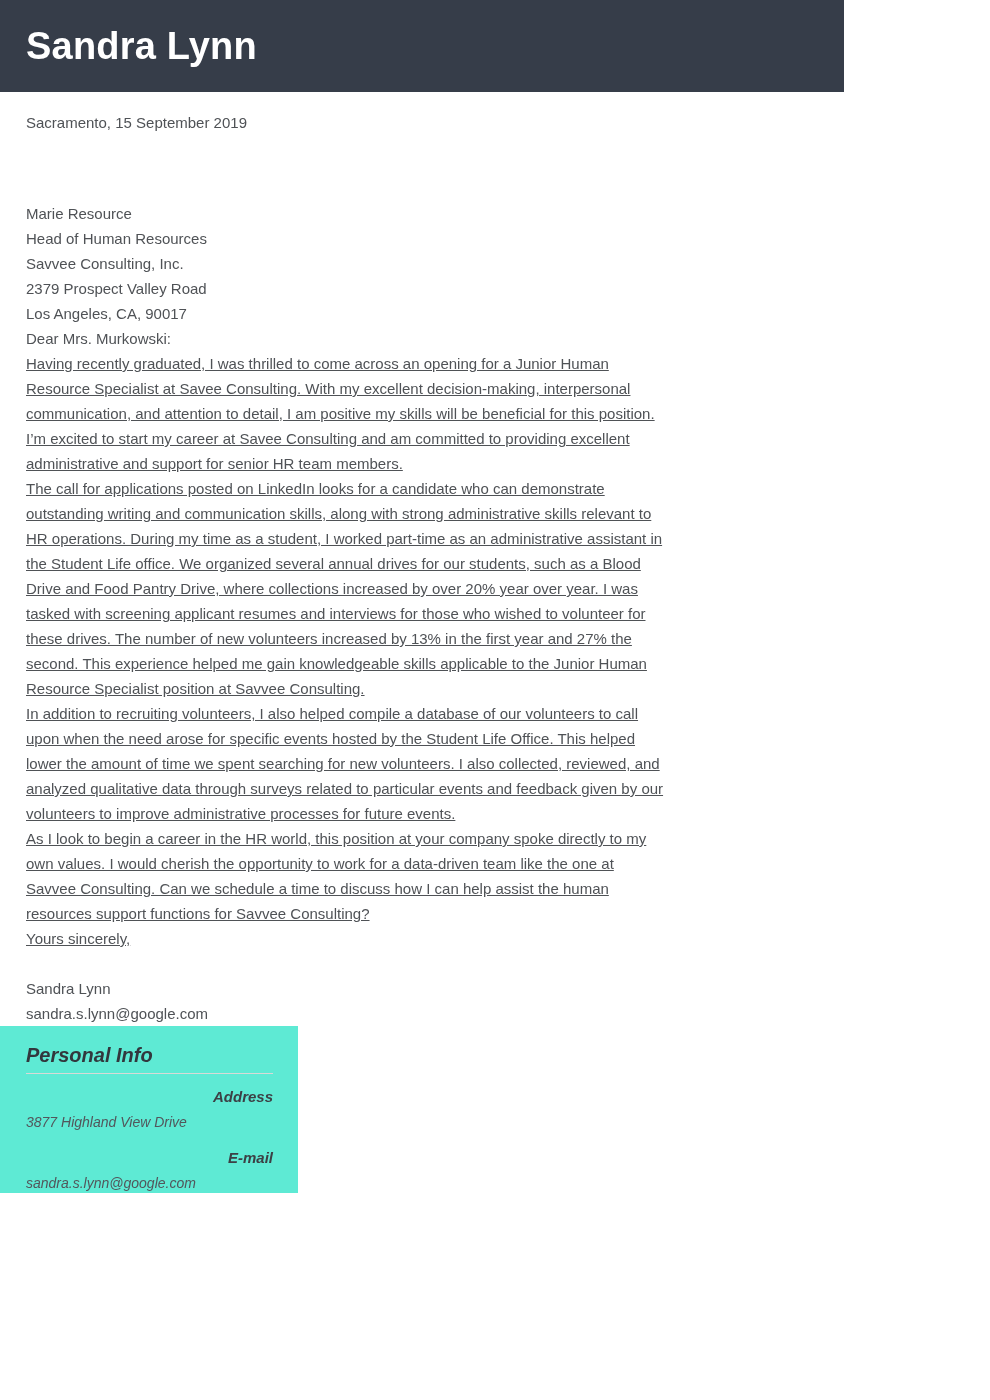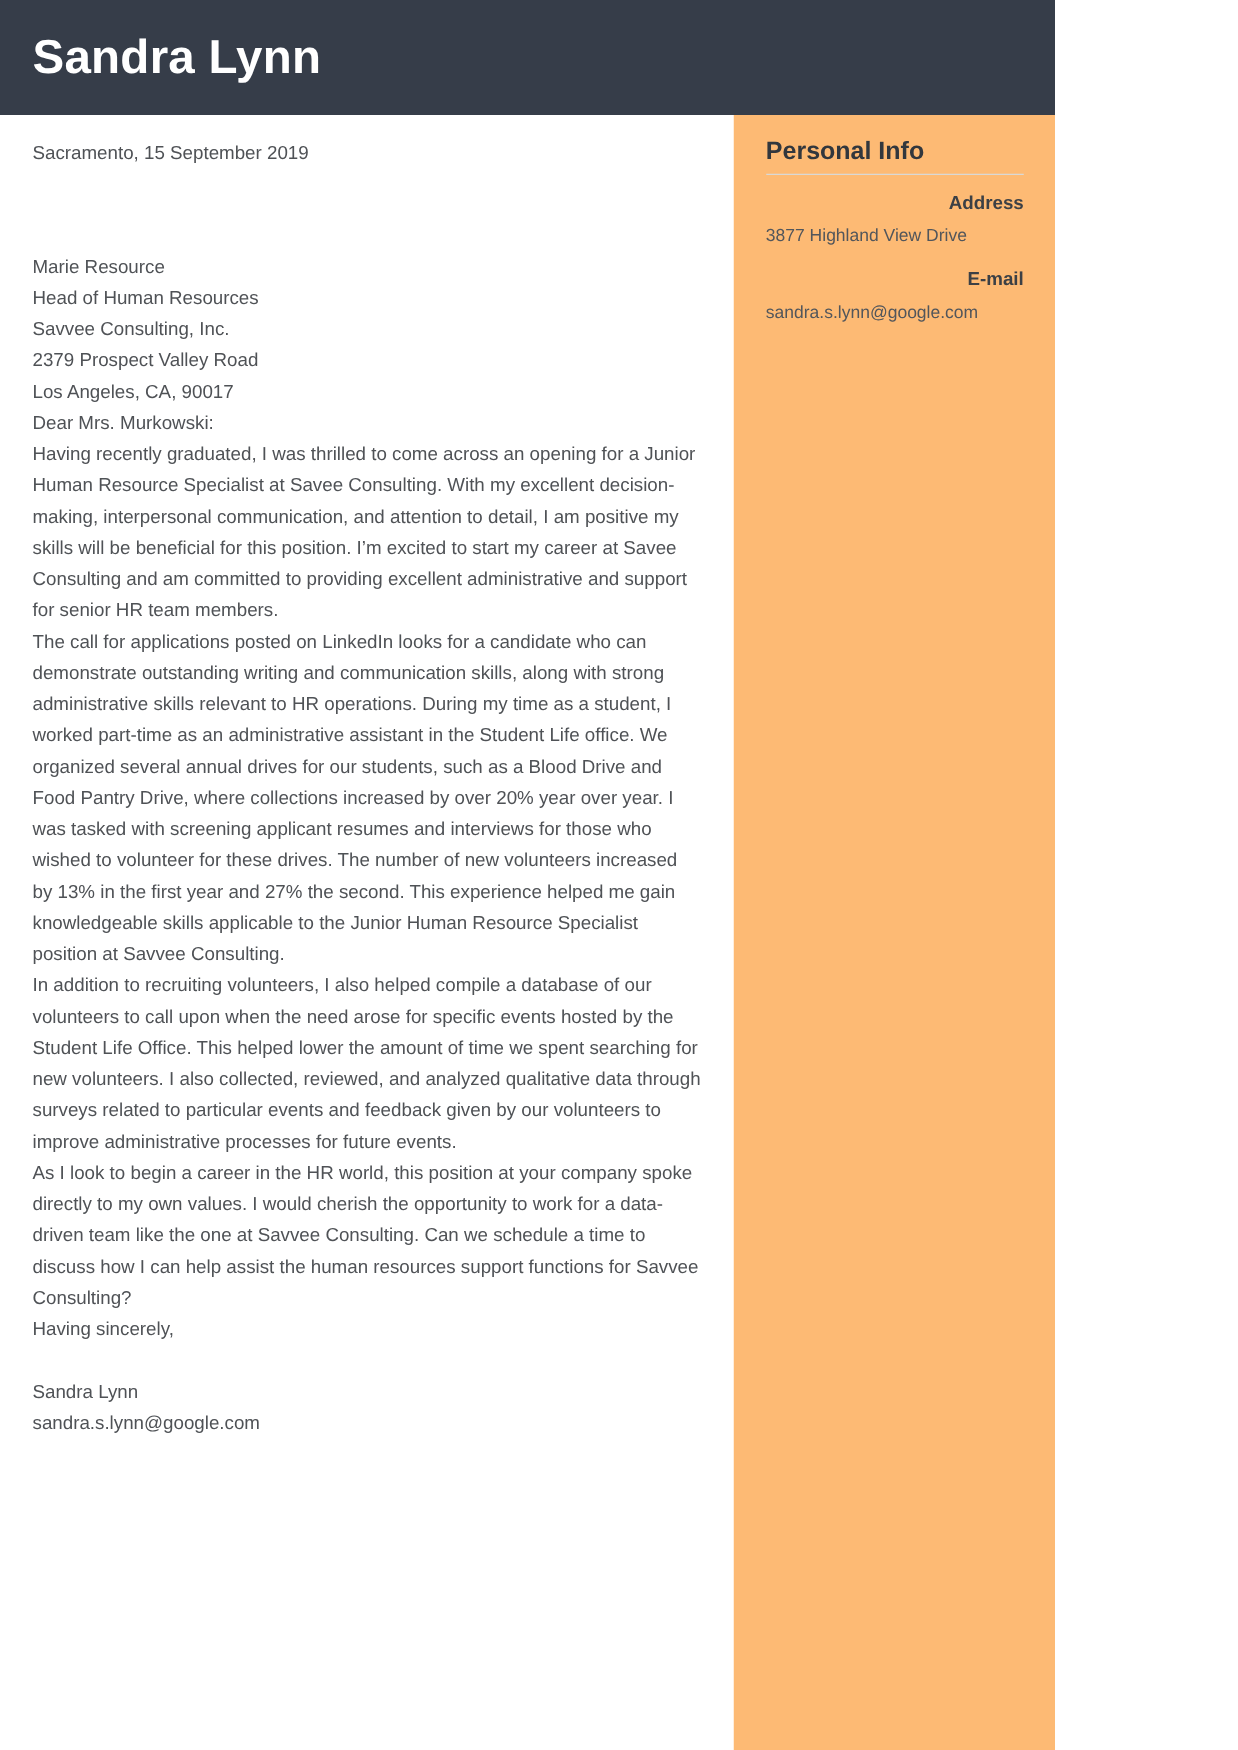--- a/index.html
+++ b/index.html
@@ -26,39 +26,41 @@
   .header h1 {
     margin: 0;
     color: #ffffff;
     font-size: 38px;
     font-weight: 700;
     letter-spacing: 0.2px;
   }
   .body-row {
     display: flex;
     height: 1308px;
+    flex-direction: column;
   }
   .letter {
     width: 692px;
     box-sizing: border-box;
     padding: 18px 26px 0 26px;
     color: #4f5256;
     font-size: 15px;
     line-height: 25px;
   }
   .letter p { margin: 0; }
   .recipient { margin-top: 66px; }
   .salutation { margin-top: 65px; }
-  .para { margin-top: 25px; }
+  .para { margin-top: 25px; text-decoration: underline; }
   .signature { margin-top: 25px; }
   .sidebar {
     width: 298px;
     box-sizing: border-box;
-    background: #fdba74;
+    background: #5eead4;
     padding: 16px 25px 0 26px;
+    font-style: italic;
   }
   .sidebar h2 {
     margin: 0;
     font-size: 20px;
     line-height: 26px;
     font-weight: 700;
     color: #32373d;
     padding-bottom: 5px;
     border-bottom: 1px solid #d9d9d6;
   }
@@ -100,21 +102,21 @@
         <p>Los Angeles, CA, 90017</p>
       </div>
 
       <p class="salutation">Dear Mrs. Murkowski:</p>
 
       <p class="para">Having recently graduated, I was thrilled to come across an opening for a Junior Human Resource Specialist at Savee Consulting. With my excellent decision-making, interpersonal communication, and attention to detail, I am positive my skills will be beneficial for this position. I’m excited to start my career at Savee Consulting and am committed to providing excellent administrative and support for senior HR team members.</p>
       <p class="para">The call for applications posted on LinkedIn looks for a candidate who can demonstrate outstanding writing and communication skills, along with strong administrative skills relevant to HR operations. During my time as a student, I worked part-time as an administrative assistant in the Student Life office. We organized several annual drives for our students, such as a Blood Drive and Food Pantry Drive, where collections increased by over 20% year over year. I was tasked with screening applicant resumes and interviews for those who wished to volunteer for these drives. The number of new volunteers increased by 13% in the first year and 27% the second. This experience helped me gain knowledgeable skills applicable to the Junior Human Resource Specialist position at Savvee Consulting.</p>
       <p class="para">In addition to recruiting volunteers, I also helped compile a database of our volunteers to call upon when the need arose for specific events hosted by the Student Life Office. This helped lower the amount of time we spent searching for new volunteers. I also collected, reviewed, and analyzed qualitative data through surveys related to particular events and feedback given by our volunteers to improve administrative processes for future events.</p>
       <p class="para">As I look to begin a career in the HR world, this position at your company spoke directly to my own values. I would cherish the opportunity to work for a data-driven team like the one at Savvee Consulting. Can we schedule a time to discuss how I can help assist the human resources support functions for Savvee Consulting?</p>
 
-      <p class="para">Having sincerely,</p>
+      <p class="para">Yours sincerely,</p>
 
       <div class="signature">
         <p>Sandra Lynn</p>
         <p>sandra.s.lynn@google.com</p>
       </div>
     </section>
 
     <aside class="sidebar">
       <h2>Personal Info</h2>
 

